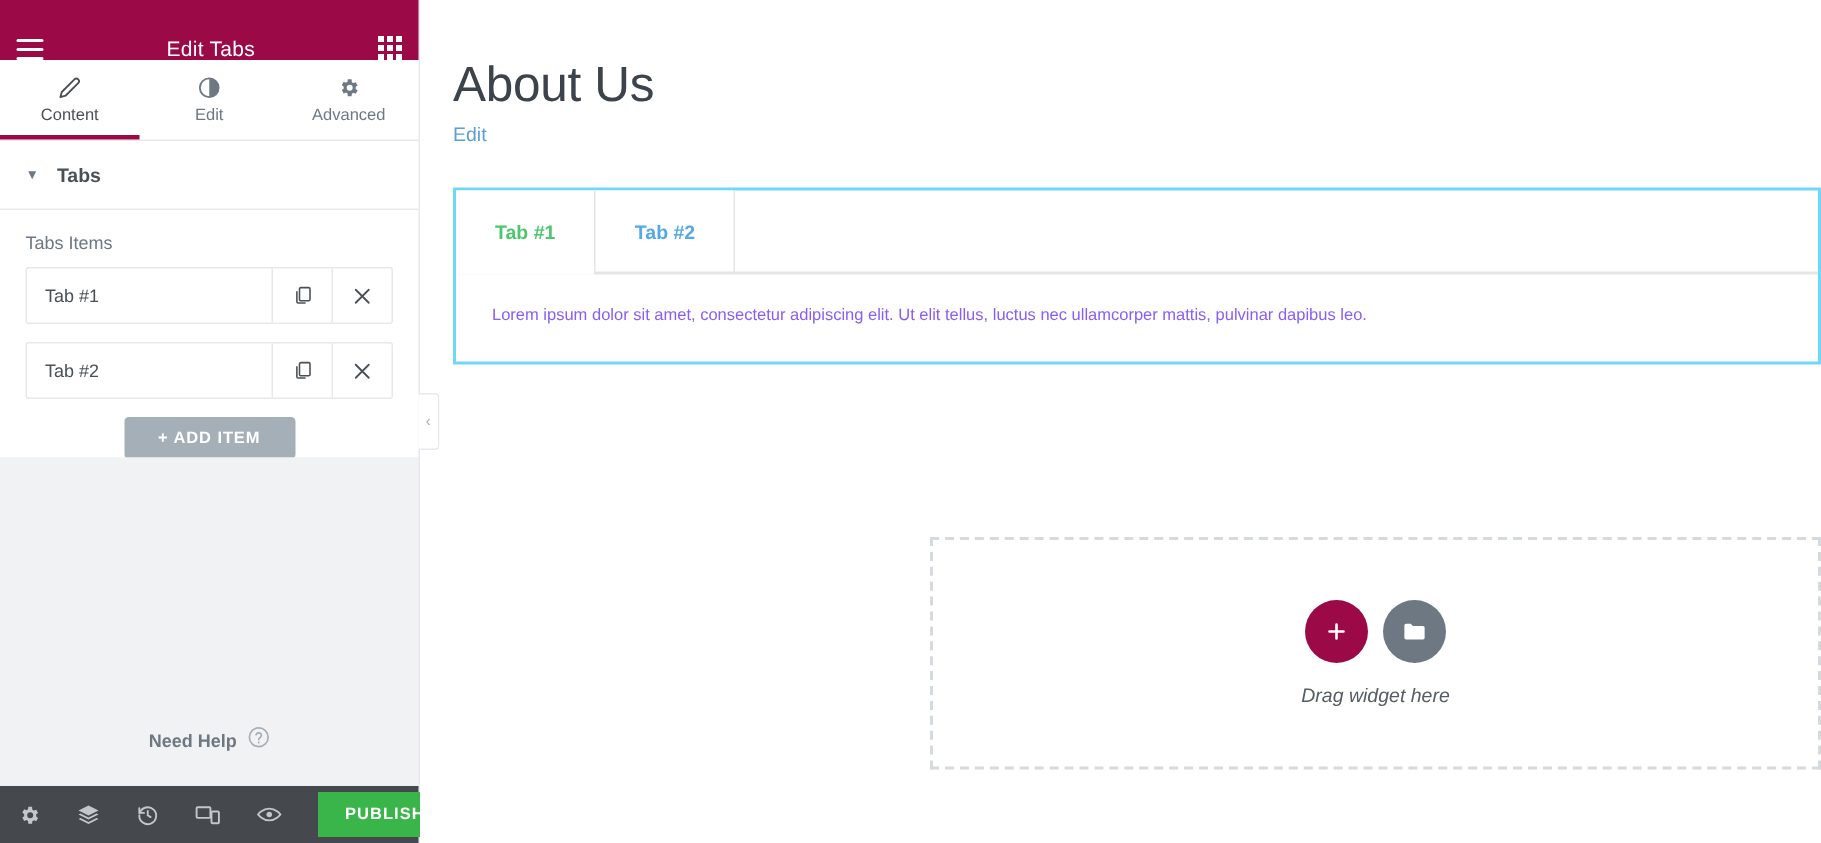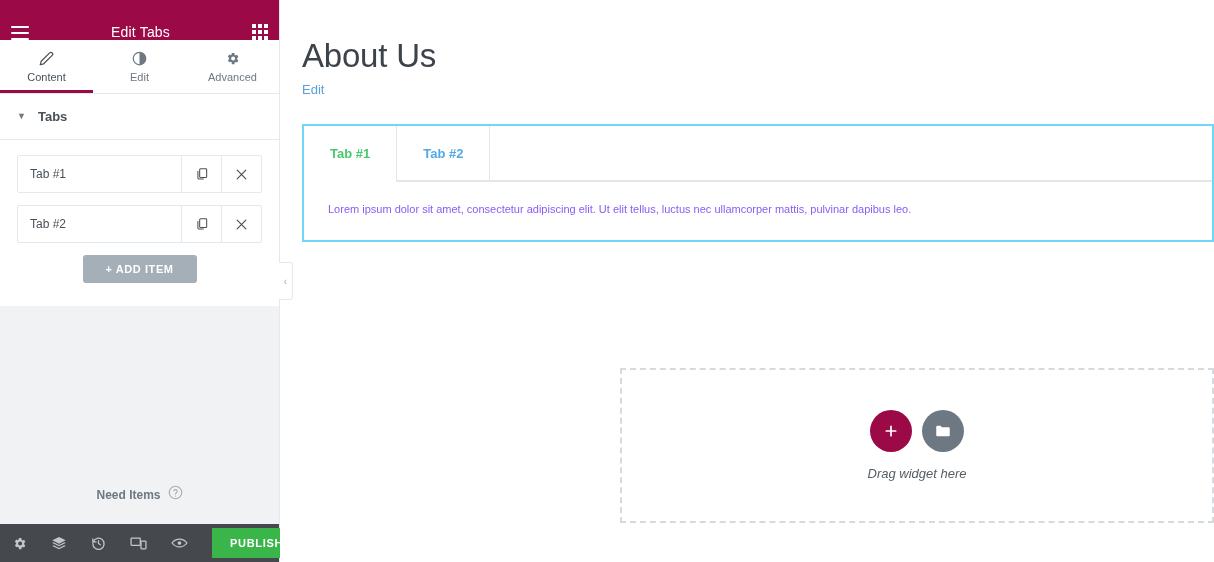--- a/index.html
+++ b/index.html
@@ -138,21 +138,21 @@
     font-weight: bold; cursor: pointer; background: #fff;
   }
   .wtab.active { color: #4bc86e; border-bottom: 1px solid #fff; margin-bottom: -1px; }
   .wtab.inactive { color: #53a9e8; border-left: 1px solid #e5e5e5; border-bottom: 1px solid #e5e5e5; }
   .wtab-filler { flex: 1; border-left: 1px solid #e5e5e5; border-bottom: 1px solid #e5e5e5; }
   .tabs-content {
     padding: 19px 24px; font-size: 11px; color: #8b5cf6; line-height: 1.5;
   }
 
   .dropzone {
-    position: absolute; left: 340px; top: 368px; right: 0; height: 155px;
+    position: absolute; left: 340px; top: 358px; right: 0; height: 155px;
     border: 2px dashed #d5dadf; display: flex; flex-direction: column;
     align-items: center; justify-content: center; gap: 14px;
   }
   .dz-buttons { display: flex; gap: 10px; }
   .dz-btn {
     width: 42px; height: 42px; border-radius: 50%; display: flex;
     align-items: center; justify-content: center; cursor: pointer;
   }
   .dz-add { background: #9b0a46; }
   .dz-folder { background: #6d7882; }
@@ -214,20 +214,21 @@
     </div>
 
     <div class="section-head">
       <span class="caret">▼</span>
       <span class="lbl">Tabs</span>
     </div>
 
     <div class="panel-body">
 
       <div class="ctl-block">
+        <div class="ctl-label-top">Tabs Items</div>
 
         <div class="repeater-row">
           <div class="txt">Tab #1</div>
           <div class="rep-btn">
             <svg width="14" height="14" viewBox="0 0 24 24" fill="none" stroke="#495157" stroke-width="1.8">
               <rect x="8" y="3" width="12" height="15" rx="1.5"></rect>
               <path d="M5 7v12a1.5 1.5 0 0 0 1.5 1.5H15"></path>
             </svg>
           </div>
           <div class="rep-btn">
@@ -253,21 +254,21 @@
         </div>
 
         <button class="add-item-btn">+   ADD ITEM</button>
       </div>
 
     </div>
 
     <div class="panel-spacer"></div>
 
     <div class="need-help">
-      <span class="txt">Need Items</span>
+      <span class="txt">Need Help</span>
       <span>
         <svg width="15" height="15" viewBox="0 0 24 24" fill="none" stroke="#a4afb7" stroke-width="1.8">
           <circle cx="12" cy="12" r="10"></circle>
           <path d="M9.2 9.2a2.9 2.9 0 0 1 5.6 1c0 2-2.8 2.4-2.8 4.3" stroke-linecap="round"></path>
           <circle cx="12" cy="17.6" r="1" fill="#a4afb7" stroke="none"></circle>
         </svg>
       </span>
     </div>
 
     <div class="panel-footer">

